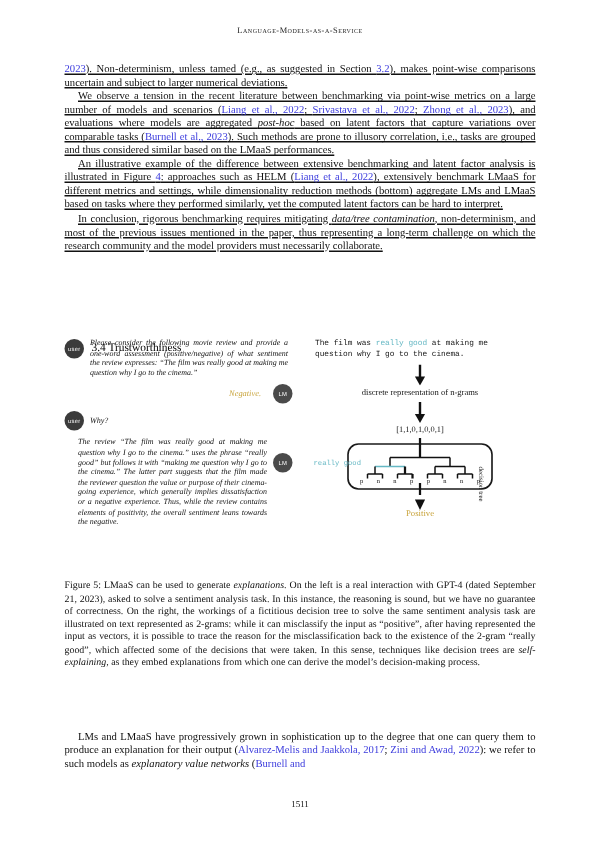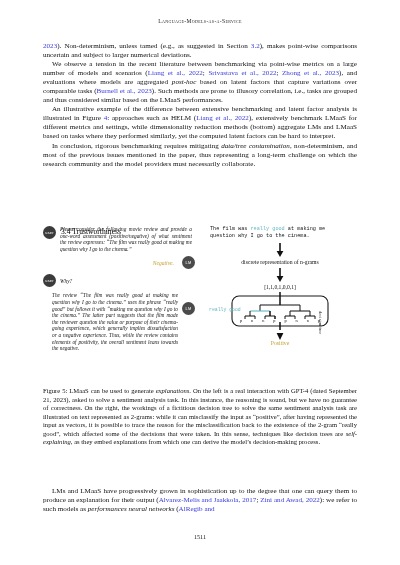--- a/index.html
+++ b/index.html
@@ -108,21 +108,21 @@
     font-size:6px;color:#111;
   }
 </style>
 </head>
 <body>
 
 <div class="page">
 
   <div class="running-head">Language-Models-as-a-Service</div>
 
-  <div class="col" style="top:42px;">
+  <div class="col" style="top:42px;text-decoration:underline;">
 
     <p class="body"><span class="cite">2023</span>). Non-determinism, unless tamed (e.g., as suggested in Section <span class="cite">3.2</span>), makes point-wise comparisons uncertain and subject to larger numerical deviations.</p>
 
     <p class="body indent">We observe a tension in the recent literature between benchmarking via point-wise metrics on a large number of models and scenarios (<span class="cite">Liang et al., 2022</span>; <span class="cite">Srivastava et al., 2022</span>; <span class="cite">Zhong et al., 2023</span>), and evaluations where models are aggregated <span class="it">post-hoc</span> based on latent factors that capture variations over comparable tasks (<span class="cite">Burnell et al., 2023</span>). Such methods are prone to illusory correlation, i.e., tasks are grouped and thus considered similar based on the LMaaS performances.</p>
 
     <p class="body indent">An illustrative example of the difference between extensive benchmarking and latent factor analysis is illustrated in Figure <span class="cite">4</span>: approaches such as HELM (<span class="cite">Liang et al., 2022</span>), extensively benchmark LMaaS for different metrics and settings, while dimensionality reduction methods (bottom) aggregate LMs and LMaaS based on tasks where they performed similarly, yet the computed latent factors can be hard to interpret.</p>
 
     <p class="body indent">In conclusion, rigorous benchmarking requires mitigating <span class="it">data/tree contamination</span>, non-determinism, and most of the previous issues mentioned in the paper, thus representing a long-term challenge on which the research community and the model providers must necessarily collaborate.</p>
   </div>
 
@@ -246,17 +246,17 @@
   </div>
 
   <div class="caption">
     <span class="lbl">Figure 5:</span>
     <span>
       LMaaS can be used to generate <span class="it">explanations</span>. On the left is a real interaction with GPT-4 (dated September 21, 2023), asked to solve a sentiment analysis task. In this instance, the reasoning is sound, but we have no guarantee of correctness. On the right, the workings of a fictitious decision tree to solve the same sentiment analysis task are illustrated on text represented as 2-grams: while it can misclassify the input as “positive”, after having represented the input as vectors, it is possible to trace the reason for the misclassification back to the existence of the 2-gram “really good”, which affected some of the decisions that were taken. In this sense, techniques like decision trees are <span class="it">self-explaining</span>, as they embed explanations from which one can derive the model’s decision-making process.
     </span>
   </div>
 
   <div class="after-fig">
-    <p class="body indent">LMs and LMaaS have progressively grown in sophistication up to the degree that one can query them to produce an explanation for their output (<span class="cite">Alvarez-Melis and Jaakkola, 2017</span>; <span class="cite">Zini and Awad, 2022</span>): we refer to such models as <span class="it">performances neural networks</span> (<span class="cite">AlRegib and</span></p>
+    <p class="body indent">LMs and LMaaS have progressively grown in sophistication up to the degree that one can query them to produce an explanation for their output (<span class="cite">Alvarez-Melis and Jaakkola, 2017</span>; <span class="cite">Zini and Awad, 2022</span>): we refer to such models as <span class="it">explanatory value networks</span> (<span class="cite">Burnell and</span></p>
   </div>
 
   <div class="folio">1511</div>
 </div>
 
 </body></html>

